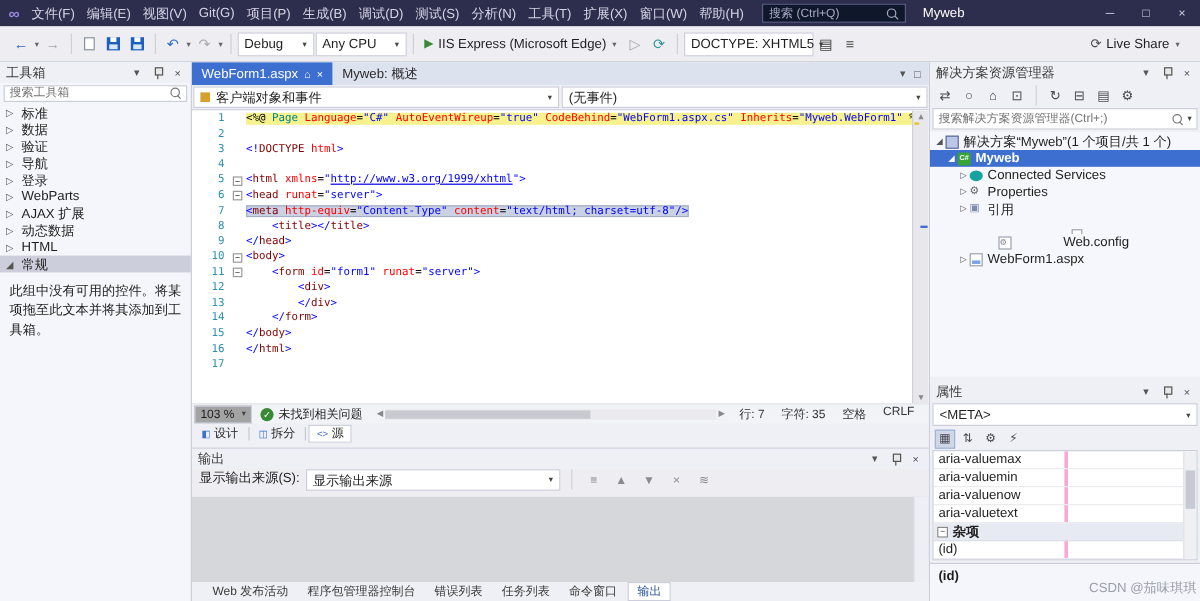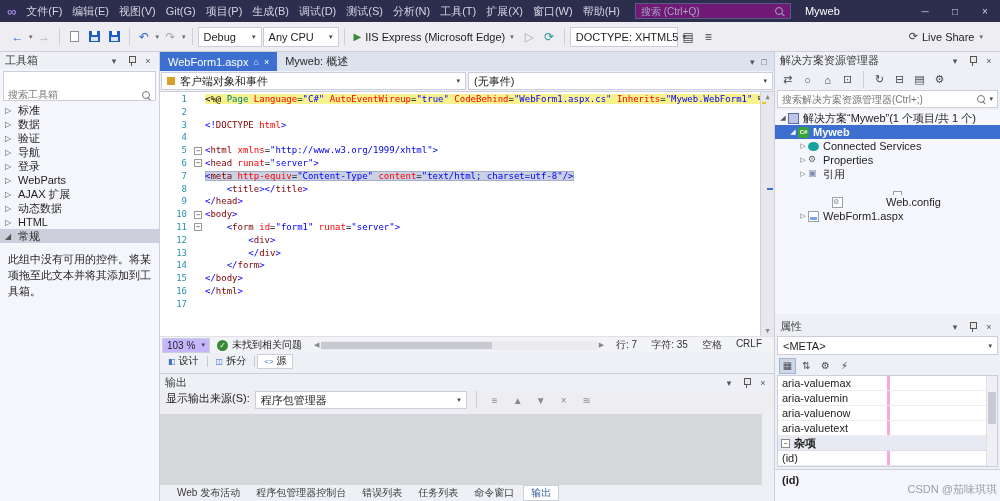--- a/index.html
+++ b/index.html
@@ -5,21 +5,21 @@
 *{margin:0;padding:0;box-sizing:border-box}
 html,body{width:1000px;height:501px;overflow:hidden}
 body{font-family:"Liberation Sans","DejaVu Sans",sans-serif;font-size: 11px;color:#1e1e1e}
 #app{width:1000px;height:501px;display:flex;flex-direction:column;background:#eef0f5;position:relative;overflow:hidden}
 
 
 #titlebar{flex:0 0 22px;background:#2d2d4e;display:flex;align-items:center;color:#d4d4e4;white-space:nowrap}
 .vs-logo{margin:0 5px 0 7px;color:#9c86e0;font-size:13px;font-weight:bold}
 #menubar{display:flex;height:100%}
 .menu-item{padding:0 5px;display:flex;align-items:center;font-size:11px;cursor:default}
-#title-search{margin-left:10px;width:156px;height:16px;background:#701a75;border:1px solid #5a5b85;display:flex;align-items:center;padding:0 5px;gap:4px}
+#title-search{margin-left:10px;width:120px;height:16px;background:#0f172a;border:1px solid #5a5b85;display:flex;align-items:center;padding:0 5px;gap:4px}
 #title-search input{flex:1;background:transparent;border:none;outline:none;color:#a6a8c4;font-size:10px;font-family:inherit;min-width:0}
 #title-search input::placeholder{color:#a6a8c4}
 #app-title{margin-left:14px;color:#fff}
 #win-controls{margin-left:auto;display:flex;height:100%}
 .win-btn{width:30px;display:flex;align-items:center;justify-content:center;font-size:10px;color:#d4d4e4}
 .mag{width:10px;height:10px;position:relative;display:inline-block;flex:0 0 10px}
 .mag::before{content:"";position:absolute;left:.5px;top:.5px;width:6px;height:6px;border:1px solid currentColor;border-radius:50%}
 .mag::after{content:"";position:absolute;left:7px;top:7px;width:4px;height:1px;background:currentColor;transform:rotate(45deg);transform-origin:0 0}
 
 
@@ -46,21 +46,21 @@
 #main{flex:1;display:flex;min-height:0}
 .panel-header{flex:0 0 17px;display:flex;align-items:center;padding:0 5px;gap:5px;color:#3b3b3b;background:#eef0f5}
 .ph-title{flex:1;overflow:hidden;white-space:nowrap;font-size:11px}
 .ph-btn{flex:0 0 auto;min-width:12px;text-align:center;color:#555;font-size:9px;display:flex;align-items:center;justify-content:center}
 .pin{position:relative;width:9px;height:11px;display:inline-block}
 .pin::before{content:"";position:absolute;left:2px;top:1px;width:5px;height:5px;border:1px solid #555;background:#e8e8e8}
 .pin::after{content:"";position:absolute;left:4px;top:7px;width:1px;height:4px;background:#555}
 
 
 #toolbox{flex:0 0 160px;background:#f5f6fb;border-right:1px solid #cccedb;display:flex;flex-direction:column;min-width:0}
-#toolbox-search{margin:2px 3px;height:30px;background:#fff;border:1px solid #cccedb;display:flex;align-items:flex-end;padding:0 4px;gap:1px}
+#toolbox-search{margin:2px 3px;height:14px;background:#fff;border:1px solid #cccedb;display:flex;align-items:flex-start;padding:0 4px;gap:1px}
 #toolbox-search input{flex:1;border:0;outline:0;font-size:10px;color:#777;font-family:inherit;min-width:0}
 .tbx-item{height:14px;display:flex;align-items:center;padding-left:5px;gap:4px;font-size:11px}
 .tbx-exp{font-size:8px;color:#555;width:9px;flex:0 0 9px}
 .tbx-item.sel{background:#cccedb}
 #toolbox-empty{margin-top:9px;padding:0 8px;font-size:11px;line-height:1.45;color:#1e1e1e}
 
 
 #center{flex:1;display:flex;flex-direction:column;min-width:0;background:#eef0f5;border-right:1px solid #cccedb}
 #tabstrip{flex:0 0 19px;background:#dce2ee;display:flex;align-items:stretch}
 #doc-tabs{display:flex}
@@ -75,27 +75,27 @@
 .nav-ico{width:8px;height:8px;background:#d6a02a;flex:0 0 8px}
 #code{flex:1;background:#fff;position:relative;overflow:hidden;font-family:"DejaVu Sans Mono","Liberation Mono",monospace;font-size:9px;min-height:0}
 #code-lines{position:absolute;top:1px;left:0;right:14px;bottom:0;overflow:hidden}
 .code-line{display:flex;height:12.8px;line-height:12.8px;white-space:pre}
 .ln{flex:0 0 32px;text-align:right;padding-right:5px;color:#2b91af}
 .fold-col{flex:0 0 13px;position:relative}
 .fold-box{position:absolute;left:2px;top:2.4px;width:8px;height:8px;border:1px solid #9a9a9a;background:#fff;font-size:7px;line-height:6px;text-align:center;color:#333}
 .code-text{flex:1;overflow:hidden}
 .dirbg{background:#f7f28e}
 .selbg{background:#c9d1e3;box-shadow:0 0 0 1px #a4aec8 inset}
-.sp{color:#000}.sd{color:#0000ff}.st{color:#800000}.sa{color:#ff0000}.sv{color:#0000ff}.sr{color:#008080}.su{color:#0000ee;}
+.sp{color:#000}.sd{color:#0000ff}.st{color:#800000}.sa{color:#ff0000}.sv{color:#0000ff}.sr{color:#008080}.su{color:#0000ee;text-decoration:underline}
 #code-scrollbar{position:absolute;top:0;right:0;bottom:0;width:14px;background:#e8e8ec;border-left:1px solid #d0d0d8}
 .sb-arrow{position:absolute;left:0;width:13px;text-align:center;font-size:7px;color:#888}
 .tick-y{position:absolute;left:1px;top:10px;width:4px;height:2px;background:#e8c52a}
 .tick-c{position:absolute;left:6px;top:96px;width:6px;height:2px;background:#3d6fd0}
 #editorbar{flex:0 0 17px;background:#f2f3f7;border-top:1px solid #e0e0e6;display:flex;align-items:center;padding:0 2px;gap:7px;font-size:10px}
-.zoom-combo{height:15px;width:48px;background:#c4b5fd;border:1px solid #cccedb;display:flex;align-items:center;padding:0 4px;font-size:10px}
+.zoom-combo{height:15px;width:48px;background:#a3a3a3;border:1px solid #cccedb;display:flex;align-items:center;padding:0 4px;font-size:10px}
 .zoom-combo .arr{margin-left:auto}
 .health{display:flex;align-items:center;gap:4px}
 .health-ico{width:11px;height:11px;border-radius:50%;background:#388a34;color:#fff;font-size:8px;line-height:11px;text-align:center}
 #hscroll{flex:1;display:flex;align-items:center;height:100%;margin:0 5px;gap:2px;color:#888;font-size:7px}
 .hs-track{flex:1;height:9px;background:#eaeaef;position:relative}
 .hs-thumb{position:absolute;left:0;top:1px;bottom:1px;width:62%;background:#c9cad1}
 #pos-info{display:flex;gap:14px;padding-right:10px;color:#333;font-size:10px}
 #viewbar{flex:0 0 16px;background:#eef0f5;display:flex;align-items:center;padding-left:2px;gap:2px}
 .view-btn{display:flex;align-items:center;gap:3px;padding:0 6px;height:15px;font-size:10px}
 .view-btn.active{background:#fff;border:1px solid #cccedb}
@@ -402,21 +402,21 @@
           <span class="ph-title">输出</span>
           <span class="ph-btn">▾</span>
           <span class="ph-btn">
               <span class="pin"></span>
             </span>
           <span class="ph-btn">×</span>
         </div>
         <div id="output-src">
           <span>显示输出来源(S):</span>
           <div class="combo">
-            <span>程序包管理器</span>
+            <span>显示输出来源</span>
             <span class="arr">▾</span>
           </div>
           <span class="tb-sep"></span>
           <span class="osrc-icon">≡</span>
           <span class="osrc-icon">▲</span>
           <span class="osrc-icon">▼</span>
           <span class="osrc-icon">×</span>
           <span class="osrc-icon">≋</span>
         </div>
         <div id="output-body">

